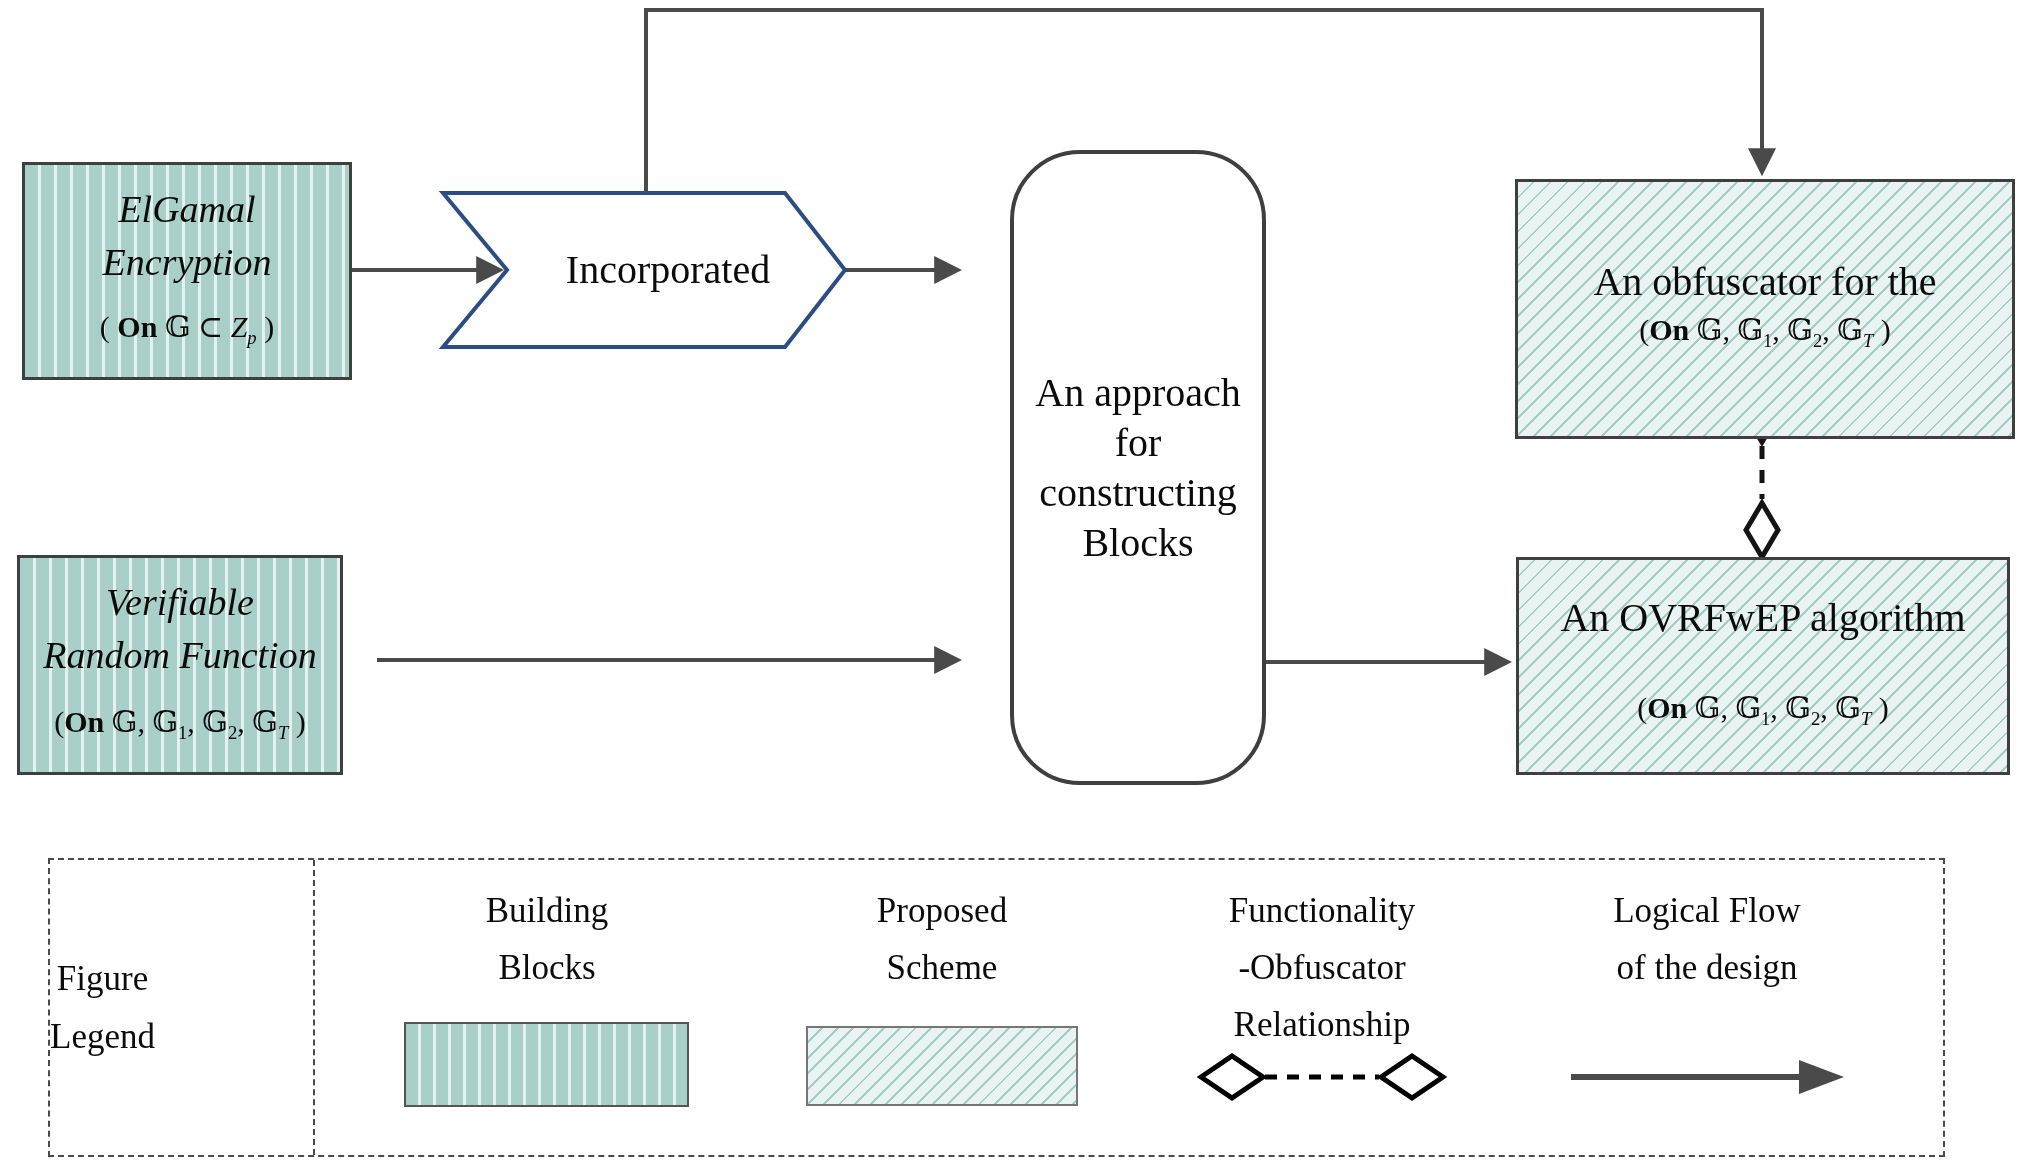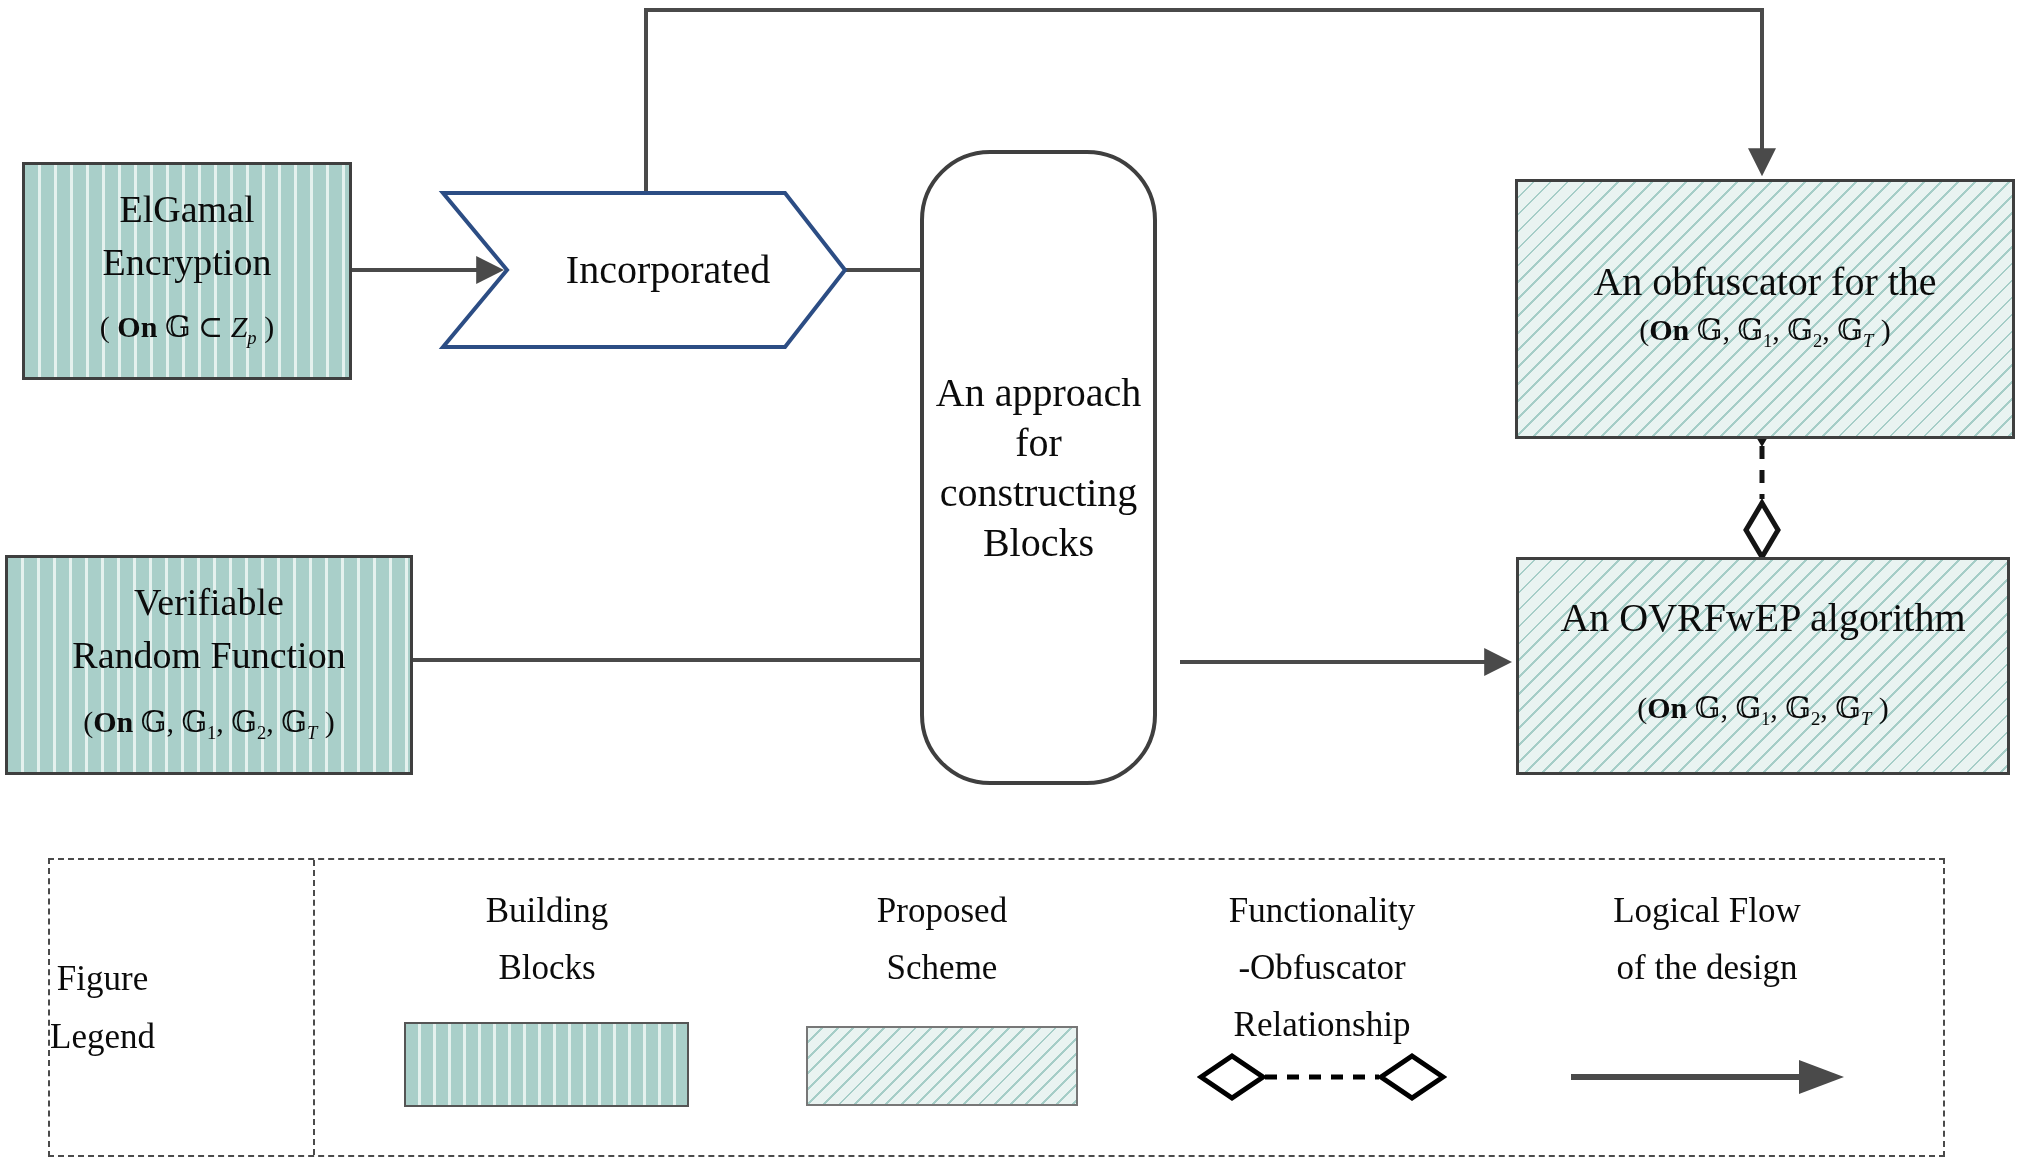--- a/index.html
+++ b/index.html
@@ -17,21 +17,21 @@
   
   .node{position:absolute;box-sizing:border-box;display:flex;flex-direction:column;
         align-items:center;justify-content:center;text-align:center;}
   .striped-v{background-color:var(--c-building-block-fill,#a9cfc9);
      background-image:repeating-linear-gradient(90deg,rgba(255,255,255,0) 0 13px,var(--c-building-block-stripe,#e4f1ee) 13px 16px);
      border:3px solid var(--c-border-dark,#3f3f3f);}
   .striped-d{background-color:var(--c-proposed-fill,#e9f3f1);
      background-image:repeating-linear-gradient(135deg,rgba(255,255,255,0) 0 10px,var(--c-proposed-stripe,#a5cdc7) 10px 12px);
      border:3px solid var(--c-border-dark,#3f3f3f);}
   .approach-node{background:#ffffff;border:4px solid #3f3f3f;border-radius:70px;}
-  .node-title{font-size:38px;line-height:53px;}
+  .node-title{font-size:38px;line-height:53px;font-style:italic;}
   .node-title-lg{font-size:40px;line-height:52px;}
   .node-math{font-size:30px;line-height:44px;white-space:nowrap;}
   .node-math sub{font-size:0.62em;}
   .seg-italic{font-style:italic;}
   .seg-bold{font-weight:bold;}
   .approach-line{font-size:40px;line-height:50px;}
   .chevron-label{position:absolute;left:518px;top:244px;width:300px;text-align:center;
      font-size:40px;line-height:52px;font-family:Liberation Serif, serif;}
 
   
@@ -83,33 +83,33 @@
   </svg>
 
   <div class="node striped-v" style="left:22px;top:162px;width:330px;height:218px">
     <div class="node-title">ElGamal</div>
     <div class="node-title">Encryption</div>
     <div class="node-math" style="margin-top:16px"><span>( </span><span class="seg-bold">On</span><span> 𝔾 ⊂ </span><span class="seg-italic">Z</span><sub class="seg-italic">p</sub><span> )</span></div>
   </div>
 
   <div class="chevron-label">Incorporated</div>
 
-  <div class="node approach-node" style="left:920px;top:150px;width:237px;height:635px">
+  <div class="node approach-node" style="left:1010px;top:150px;width:256px;height:635px">
     <div class="approach-line">An approach</div>
     <div class="approach-line">for</div>
     <div class="approach-line">constructing</div>
     <div class="approach-line">Blocks</div>
   </div>
 
   <div class="node striped-d" style="left:1515px;top:179px;width:500px;height:260px">
     <div class="node-title-lg">An obfuscator for the</div>
     <div class="node-math"><span>(</span><span class="seg-bold">On</span><span> 𝔾, 𝔾</span><sub>1</sub><span>, 𝔾</span><sub>2</sub><span>, 𝔾</span><sub class="seg-italic">T</sub><span> )</span></div>
   </div>
 
-  <div class="node striped-v" style="left:5px;top:555px;width:408px;height:220px">
+  <div class="node striped-v" style="left:17px;top:555px;width:326px;height:220px">
     <div class="node-title">Verifiable</div>
     <div class="node-title">Random Function</div>
     <div class="node-math" style="margin-top:18px"><span>(</span><span class="seg-bold">On</span><span> 𝔾, 𝔾</span><sub>1</sub><span>, 𝔾</span><sub>2</sub><span>, 𝔾</span><sub class="seg-italic">T</sub><span> )</span></div>
   </div>
 
   <div class="node striped-d" style="left:1516px;top:557px;width:494px;height:218px">
     <div class="node-title-lg" style="margin-bottom:42px">An OVRFwEP algorithm</div>
     <div class="node-math"><span>(</span><span class="seg-bold">On</span><span> 𝔾, 𝔾</span><sub>1</sub><span>, 𝔾</span><sub>2</sub><span>, 𝔾</span><sub class="seg-italic">T</sub><span> )</span></div>
   </div>
 

